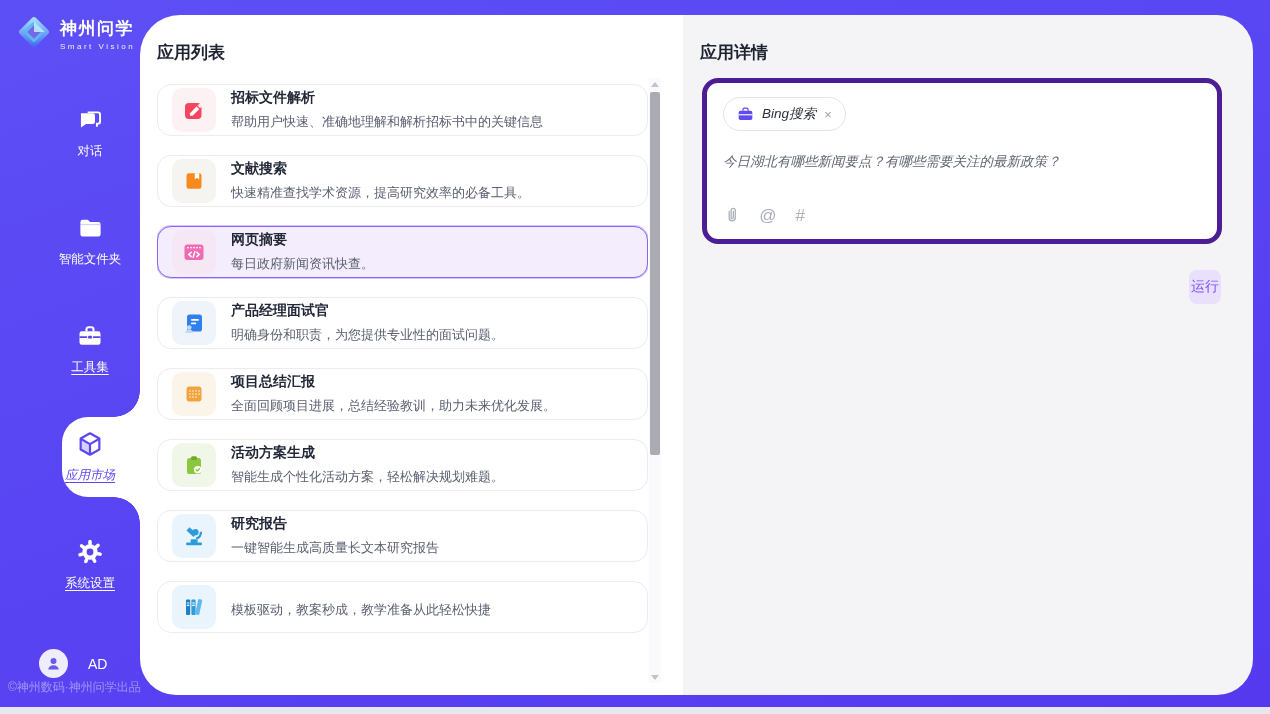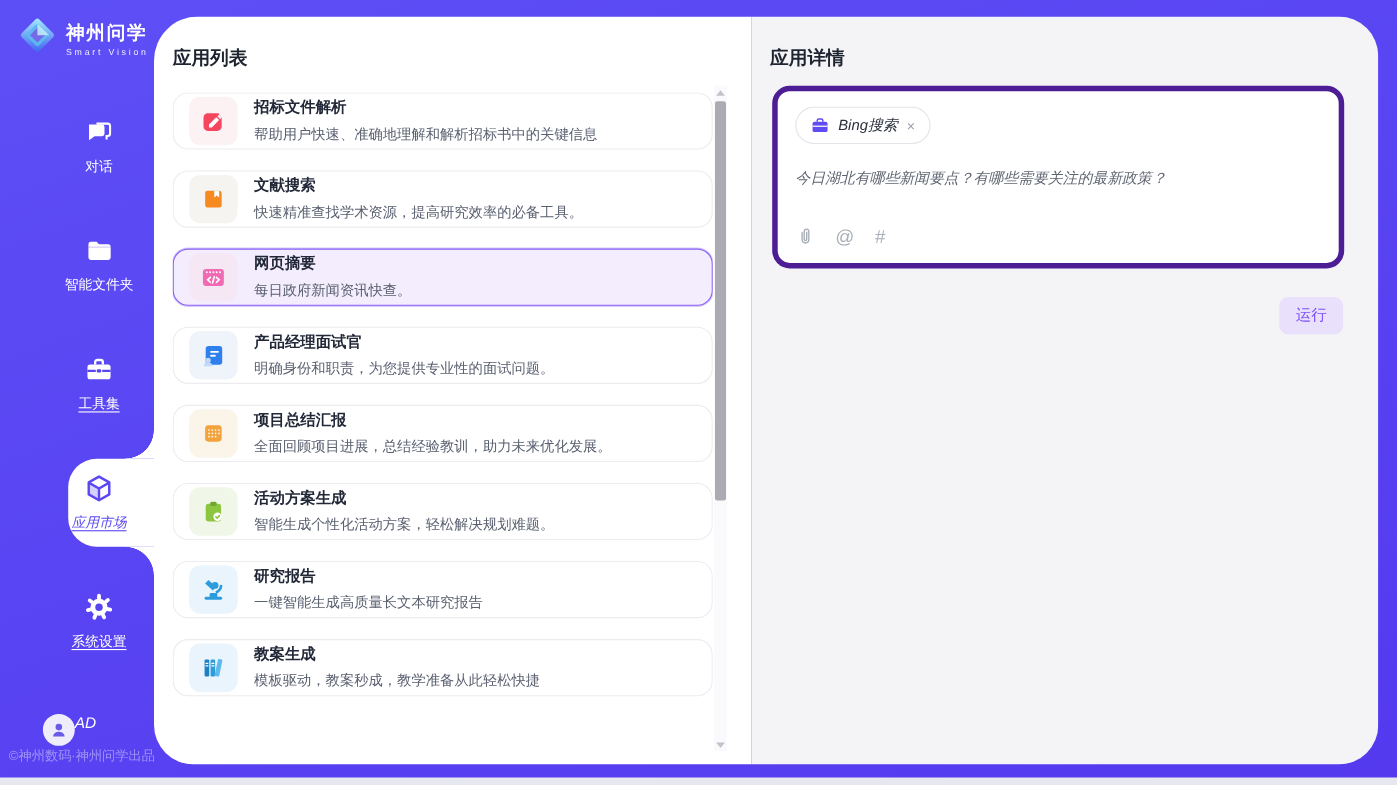--- a/index.html
+++ b/index.html
@@ -22,21 +22,21 @@
   .nav-item.underlined .nav-label { text-decoration:underline; text-underline-offset:3px; }
   .nav-item .nav-ic { position:relative; z-index:2; width:28px; height:28px; display:flex; align-items:center; justify-content:center; }
   .nav-item.active { color:#5B48F2;font-style:italic; }
   .bubble { position:absolute; left:22px; right:0; top:-5px; bottom:-5px; background:#fff;
     border-radius:26px 0 0 26px; z-index:1; }
   .bubble::before { content:""; position:absolute; top:-26px; right:0; width:26px; height:26px;
     background:radial-gradient(circle at 0 0, rgba(0,0,0,0) 25.5px, #fff 26px); }
   .bubble::after { content:""; position:absolute; bottom:-26px; right:0; width:26px; height:26px;
     background:radial-gradient(circle at 0 100%, rgba(0,0,0,0) 25.5px, #fff 26px); }
 
-  .user-row { position:absolute; left:39px; top:649px; display:flex; gap:0;font-style:italic; }
+  .user-row { position:absolute; left:39px; top:649px; display:flex; align-items:center; gap:20px; }
   .avatar { width:29px; height:29px; border-radius:50%; background:#EFEDFB; display:flex;
     align-items:center; justify-content:center; }
   .user-name { color:#fff; font-size:14px; }
   .sidebar-footer { position:absolute; left:8px; bottom:11px; color:rgba(255,255,255,.42); font-size:12px; white-space:nowrap; }
 
   
   .content { position:absolute; left:140px; top:15px; width:1113px; height:680px;
     border-radius:40px 36px 36px 36px; overflow:hidden; display:flex; }
   .list-panel { width:543px; background:#fff; position:relative; flex:none; }
   .detail-panel { flex:1; background:#F4F4F6; position:relative; }
@@ -69,21 +69,21 @@
   .detail-card { margin:14px 31px 0 19px; height:166px; background:#fff; border:5px solid #4c1d95;
     border-radius:16px; padding:14px 16px; position:relative;font-style:italic; }
   .tool-tag { display:inline-flex; align-items:center; gap:8px; border:1px solid #E3E3E9;
     border-radius:17px; padding:7px 13px; background:#fff; cursor:default; }
   .tool-tag-label { font-size:13.5px; color:#2A2F3A; }
   .tag-close { color:#9AA0AC; font-size:13px; cursor:pointer; line-height:1; }
   .query-text { margin-top:22px; font-size:13.5px; color:#5F6571; }
   .attach-row { position:absolute; left:17px; bottom:15px; display:flex; align-items:center; gap:19px; }
   .attach-glyph { color:#A9AEB8; font-size:17px; cursor:pointer; line-height:1; }
   .run-row { display:flex; justify-content:flex-end; margin:26px 32px 0 0; }
-  .run-btn { background:#E9E0FC; color:#7C52F9; border:none; border-radius:8px; padding:8px 15px;
+  .run-btn { background:#E9E0FC; color:#7C52F9; border:none; border-radius:8px; padding:8px 2px;
     font-size:14px; cursor:pointer; font-family:inherit; }
 
   .bottom-strip { position:absolute; left:0; bottom:0; width:1270px; height:7px; background:#E7E7EF; }
 </style>
 </head>
 <body>
 
 <div class="app-frame">
 
   <div class="sidebar">
@@ -329,21 +329,20 @@
             <svg width="24" height="24" viewBox="0 0 24 24">
               <rect x="4" y="4.5" width="4.2" height="15.5" rx="1" fill="#1D7FC4"></rect>
               <rect x="9.4" y="4.5" width="4.2" height="15.5" rx="1" fill="#2D9CDB"></rect>
               <rect x="14.6" y="4.2" width="4.2" height="15.8" rx="1" transform="rotate(12 16.7 12)" fill="#5FB8EE"></rect>
               <g stroke="#fff" stroke-width="1.1">
                   <path d="M4.8 8h2.6M4.8 10.4h2.6M10.2 8h2.6M10.2 10.4h2.6"></path>
                 </g>
             </svg>
           </span>
           <span>
-            <div class="app-name">教案生成</div>
             <div class="app-desc">模板驱动，教案秒成，教学准备从此轻松快捷</div>
           </span>
         </div>
       </div>
 
       <div class="scrollbar">
         <span class="scroll-arrow up">
             <span class="tri-up"></span>
           </span>
         <span class="scroll-thumb"></span>

